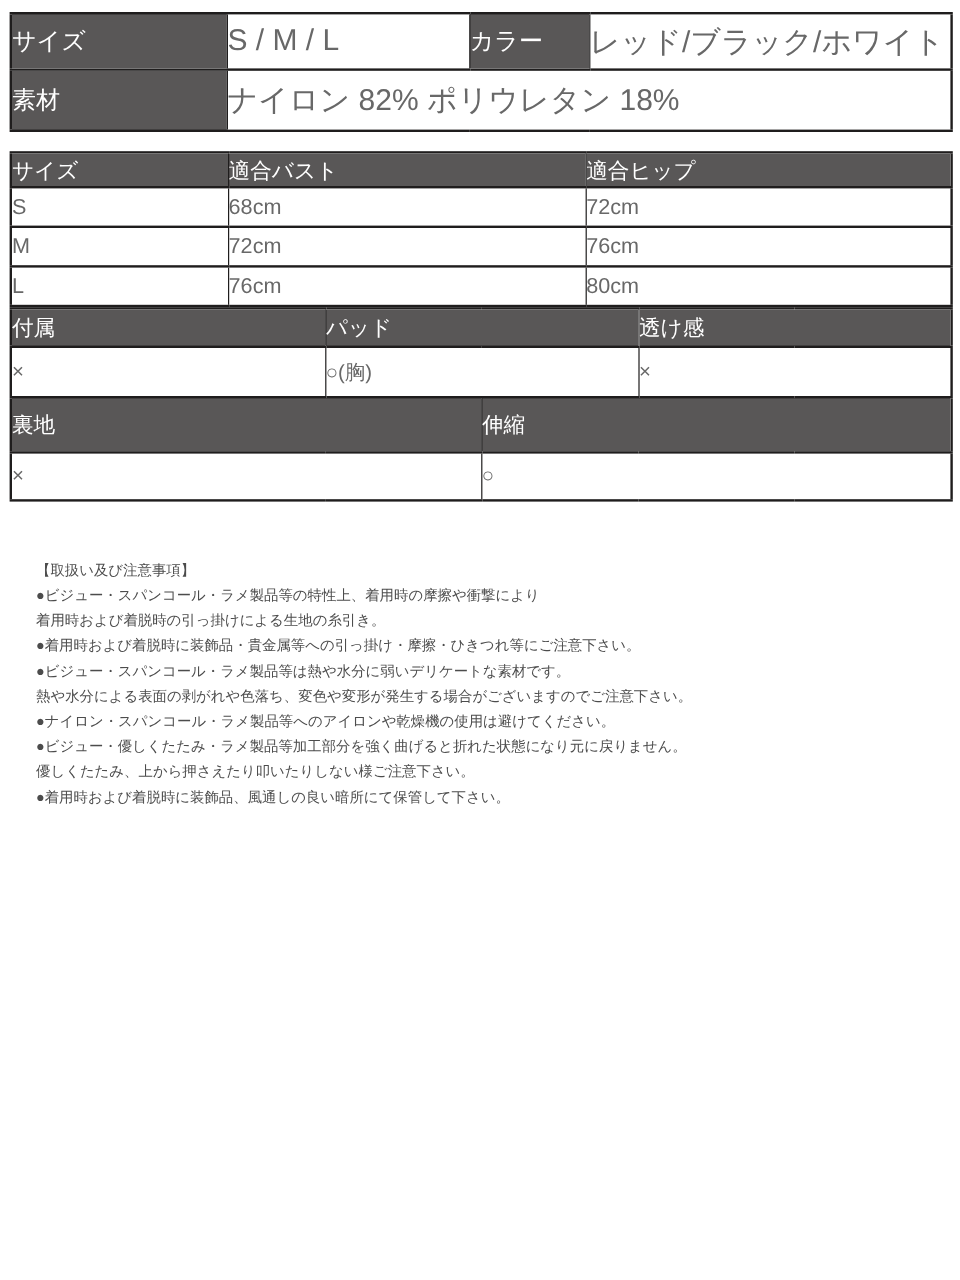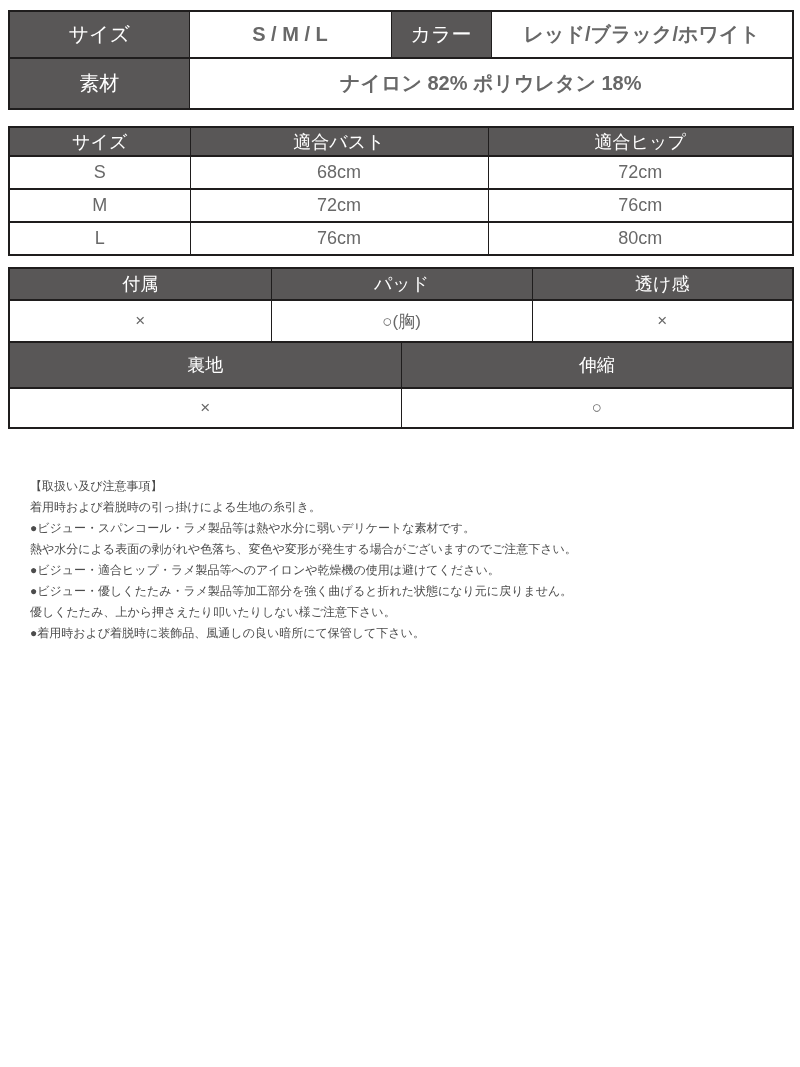--- a/index.html
+++ b/index.html
@@ -15,21 +15,21 @@
     border-collapse: collapse;
     table-layout: fixed;
     width: 784px;
     margin-left: 8px;
   }
   th, td {
     border-top: 2px solid #1f1d1d;
     border-bottom: 2px solid #1f1d1d;
     border-left: 1px solid #1f1d1d;
     border-right: 1px solid #1f1d1d;
-    text-align: center;
+    text-align: left;
     vertical-align: middle;
     overflow: hidden;
     white-space: nowrap;
   }
   table { border: 2px solid #1f1d1d; }
 
   th.hdr {
     background: #595757;
     color: #ffffff;
     font-weight: normal;
@@ -39,31 +39,31 @@
     background: #ffffff;
     color: #686868;
     font-weight: normal;
     font-size: 19px;
   }
 
   
   .t1 { margin-top: 10px; }
   .t1 .r1 { height: 47px; }
   .t1 .r2 { height: 51px; margin-top: 40px; }
-  .t1 td.val { font-size: 20px; font-weight: bold; }
+  .t1 td.val { font-size: 25px; }
 
   
   .t2 { margin-top: 16px; }
   .t2 .hrow { height: 29px; }
   .t2 .hrow th { font-size: 18px; }
   .t2 .drow { height: 33px; }
   .t2 .drow td { font-size: 18px; }
 
   
-  .t3 { margin-top: 11px; }
+  .t3 { }
   .t3 .h1 { height: 32px; }
   .t3 .v1 { height: 42px; }
   .t3 .h2 { height: 46px; }
   .t3 .v2 { height: 40px; }
   .t3 th { font-size: 18px; }
   .t3 td { font-size: 17px; }
 
   
   .notes {
     margin: 47px 0 0 30px;
@@ -155,22 +155,24 @@
       </tr>
       <tr class="v2">
         <td class="val" colspan="3">×</td>
         <td class="val" colspan="3">○</td>
       </tr>
     </tbody>
   </table>
 
   <div class="notes">
     <div class="line">【取扱い及び注意事項】</div>
+    <div class="line">●ビジュー・スパンコール・ラメ製品等の特性上、着用時の摩擦や衝撃により</div>
     <div class="line">着用時および着脱時の引っ掛けによる生地の糸引き。</div>
+    <div class="line">●着用時および着脱時に装飾品・貴金属等への引っ掛け・摩擦・ひきつれ等にご注意下さい。</div>
     <div class="line">●ビジュー・スパンコール・ラメ製品等は熱や水分に弱いデリケートな素材です。</div>
     <div class="line">熱や水分による表面の剥がれや色落ち、変色や変形が発生する場合がございますのでご注意下さい。</div>
-    <div class="line">●ビジュー・適合ヒップ・ラメ製品等へのアイロンや乾燥機の使用は避けてください。</div>
+    <div class="line">●ナイロン・スパンコール・ラメ製品等へのアイロンや乾燥機の使用は避けてください。</div>
     <div class="line">●ビジュー・優しくたたみ・ラメ製品等加工部分を強く曲げると折れた状態になり元に戻りません。</div>
     <div class="line">優しくたたみ、上から押さえたり叩いたりしない様ご注意下さい。</div>
     <div class="line">●着用時および着脱時に装飾品、風通しの良い暗所にて保管して下さい。</div>
   </div>
 
 </div>
 
 </body></html>

